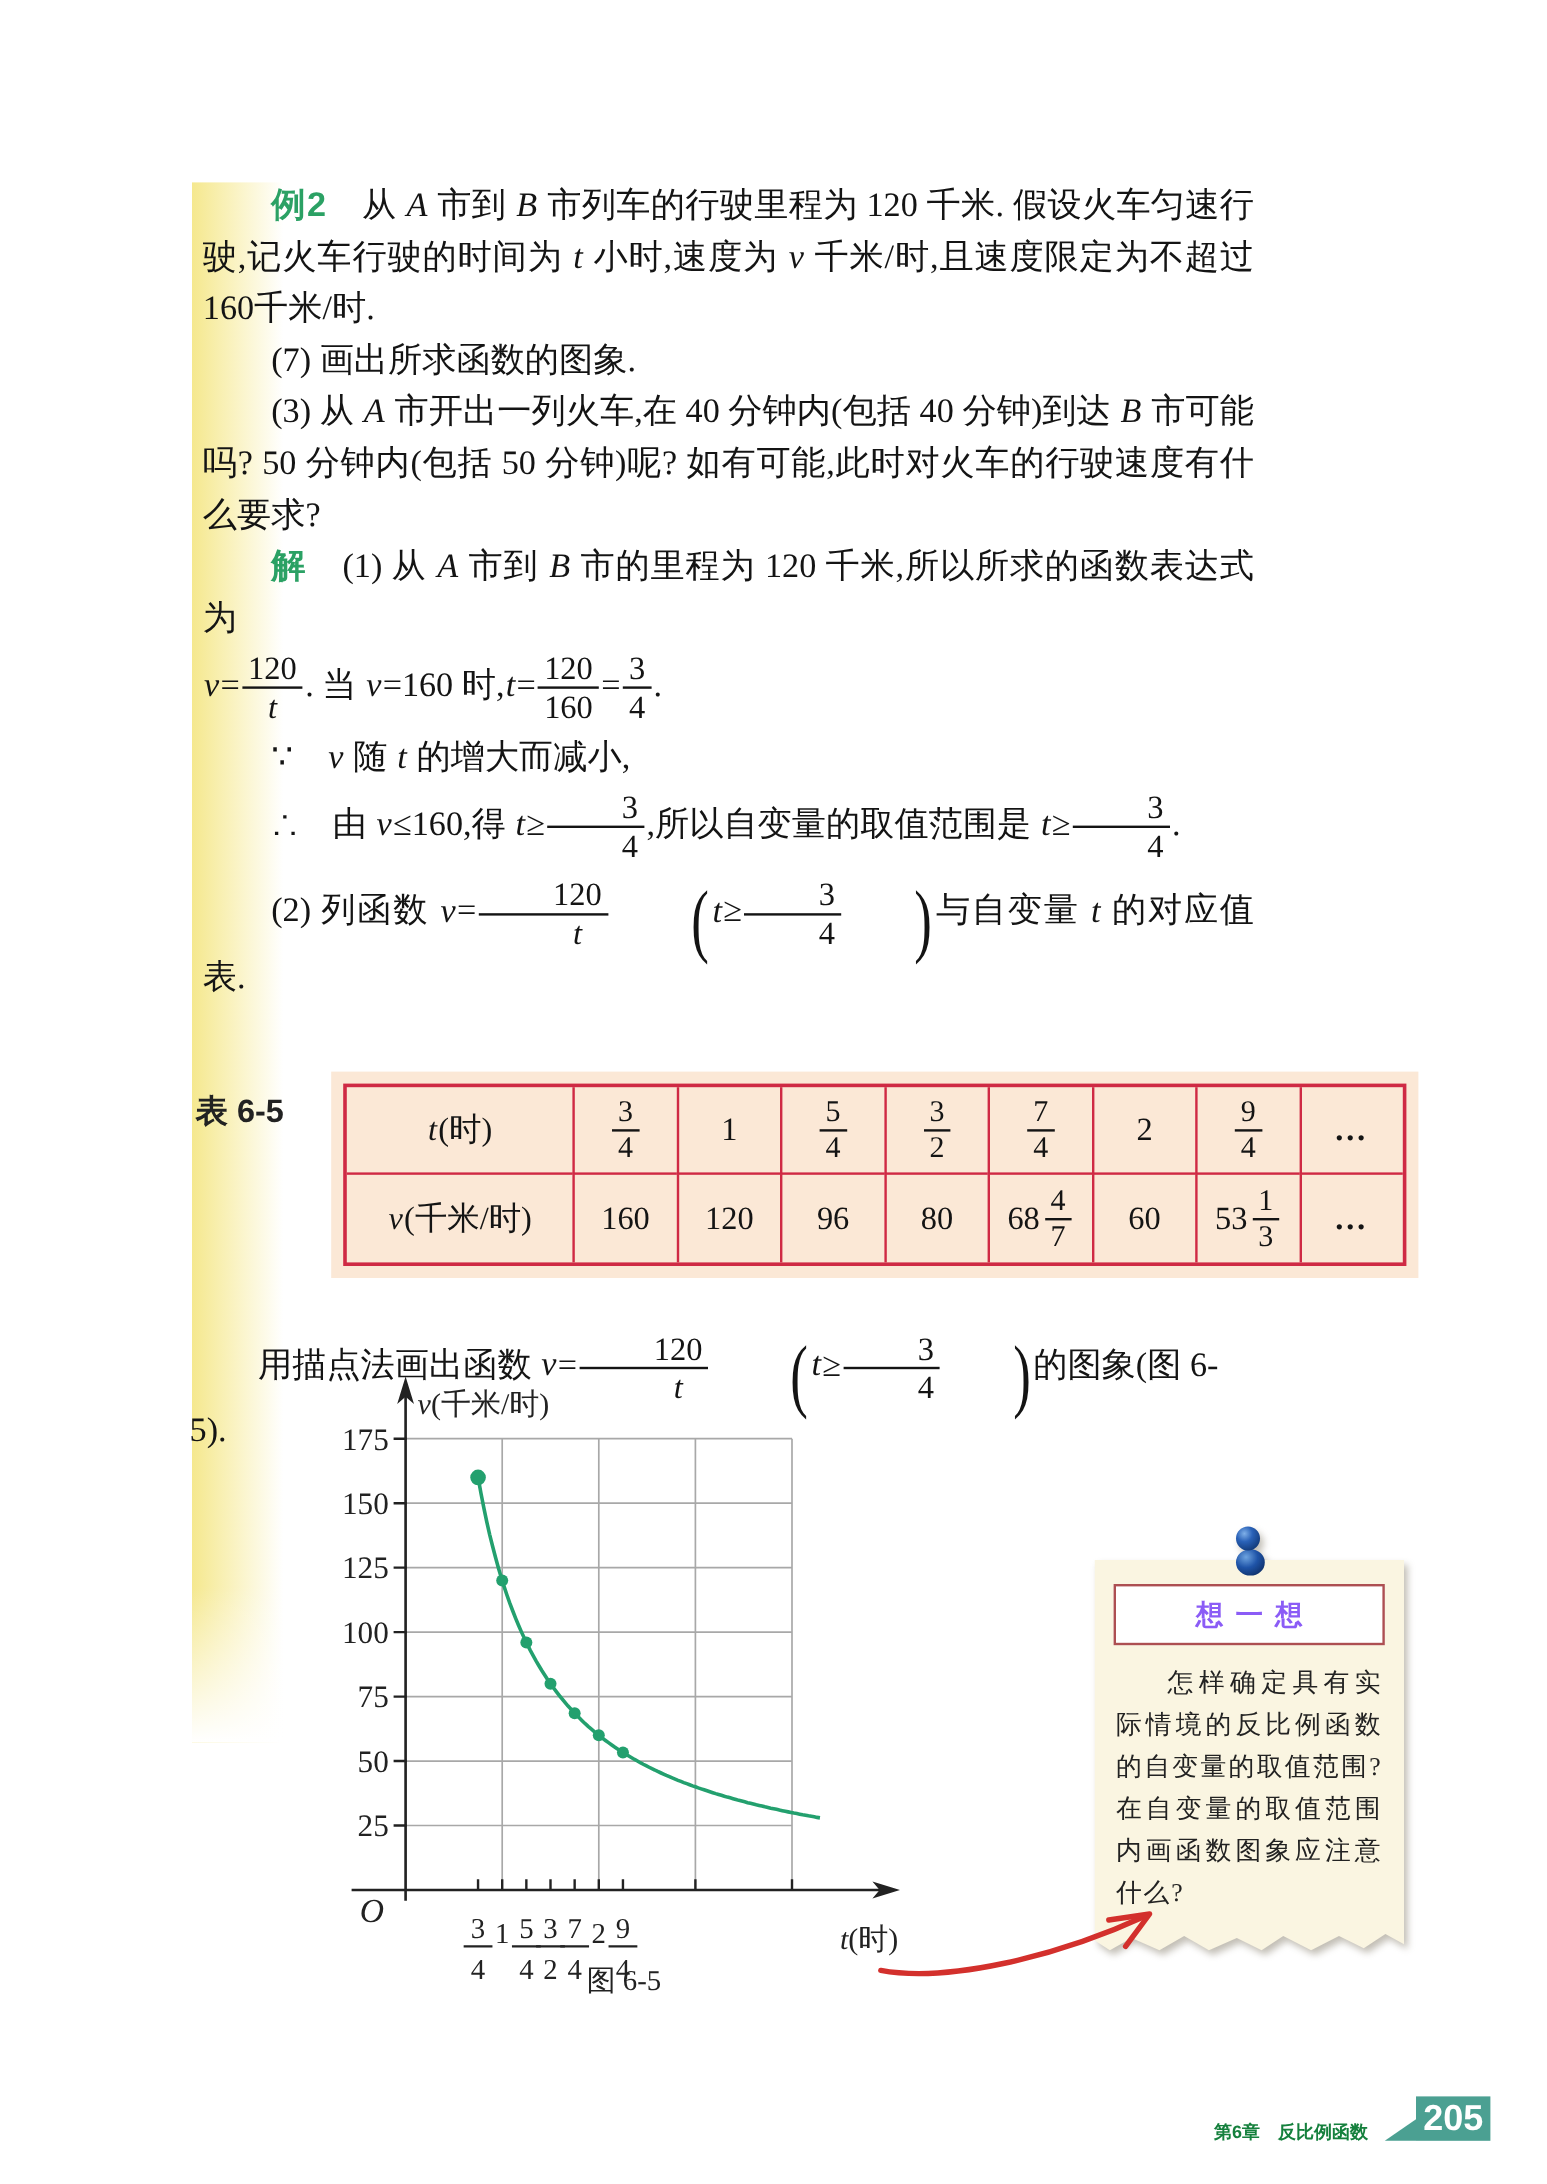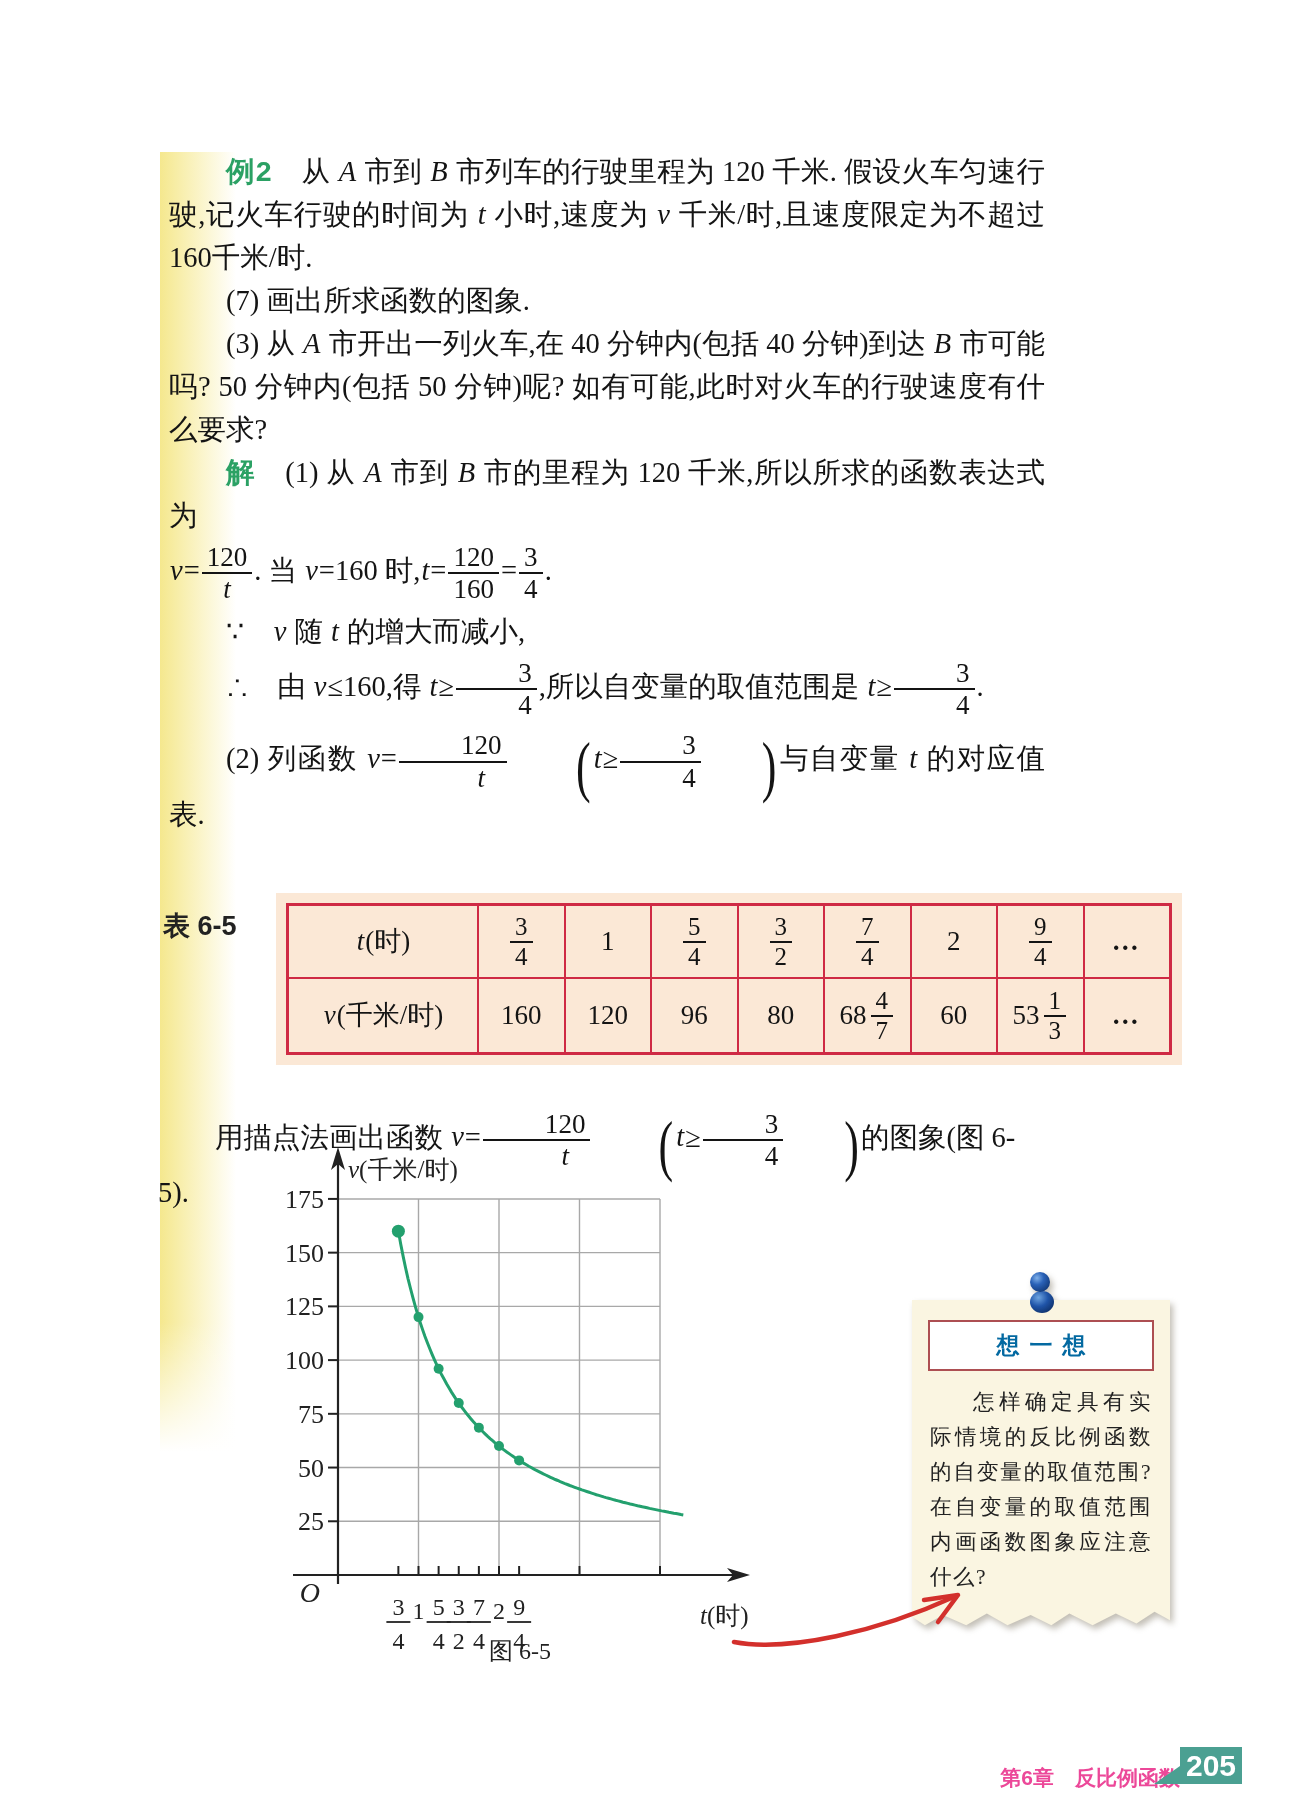--- a/index.html
+++ b/index.html
@@ -34,28 +34,28 @@
   
   #plotline{position:absolute;left:158px;top:1075px;width:880px;}
   
   #chart-wrap{position:absolute;left:238px;top:1138px;width:540px;height:540px;}
   #fig-caption{position:absolute;left:420px;top:1630px;width:200px;text-align:center;font-size:24px;color:#222;}
   
   #think-wrap{position:absolute;left:912px;top:1300px;width:258px;filter:drop-shadow(3px 4px 3px rgba(120,110,90,.45));}
   #think-box{background:#faf5e1;padding:16px 0 36px;
      clip-path:polygon(0 0,100% 0,100% 95%,94% 92.5%,87% 96%,79% 93%,70% 96.5%,61% 93%,54% 96.5%,46% 93.5%,37% 96.5%,29% 93%,21% 96.5%,12% 93.5%,5% 96.5%,0 94%);}
   #think-title{margin:4px 16px 12px;border:2px solid #ad4f52;background:#fff;text-align:center;padding:2px 0;
-     color:#0369a1;font-size:23px;font-weight:600;letter-spacing:10px;text-indent:10px;}
+     color:#8b5cf6;font-size:23px;font-weight:600;letter-spacing:10px;text-indent:10px;}
   #think-text{padding:2px 18px 6px;font-size:21.5px;line-height:35px;text-align:justify;text-indent:2em;color:#222;letter-spacing:1.5px;}
   #pin{position:absolute;left:50%;top:-30px;margin-left:-20px;}
   
   #arrow-wrap{position:absolute;left:728px;top:1580px;width:250px;height:80px;}
   
-  #footer-text{position:absolute;left:984px;top:1756px;width:196px;text-align:right;
-     font-family:"Liberation Sans","DejaVu Sans",sans-serif;font-weight:700;font-size:21px;color:#ec4899;}
+  #footer-text{position:absolute;left:944px;top:1756px;width:196px;text-align:right;
+     font-family:"Liberation Sans","DejaVu Sans",sans-serif;font-weight:700;font-size:15px;color:#15803d;}
   #page-badge{position:absolute;left:1180px;top:1747px;width:62px;height:37px;background:#4ba092;color:#fff;
      font-family:"Liberation Sans","DejaVu Sans",sans-serif;font-weight:700;font-size:30px;line-height:37px;text-align:center;}
   #badge-tri{position:absolute;left:1154px;top:1766px;width:0;height:0;border-left:26px solid transparent;border-bottom:18px solid #4ba092;}
   svg text{font-family:"Liberation Serif","DejaVu Serif",serif;fill:#222;}
 </style>
 </head>
 <body>
 
 <div id="page">
   <div id="strip"></div>

